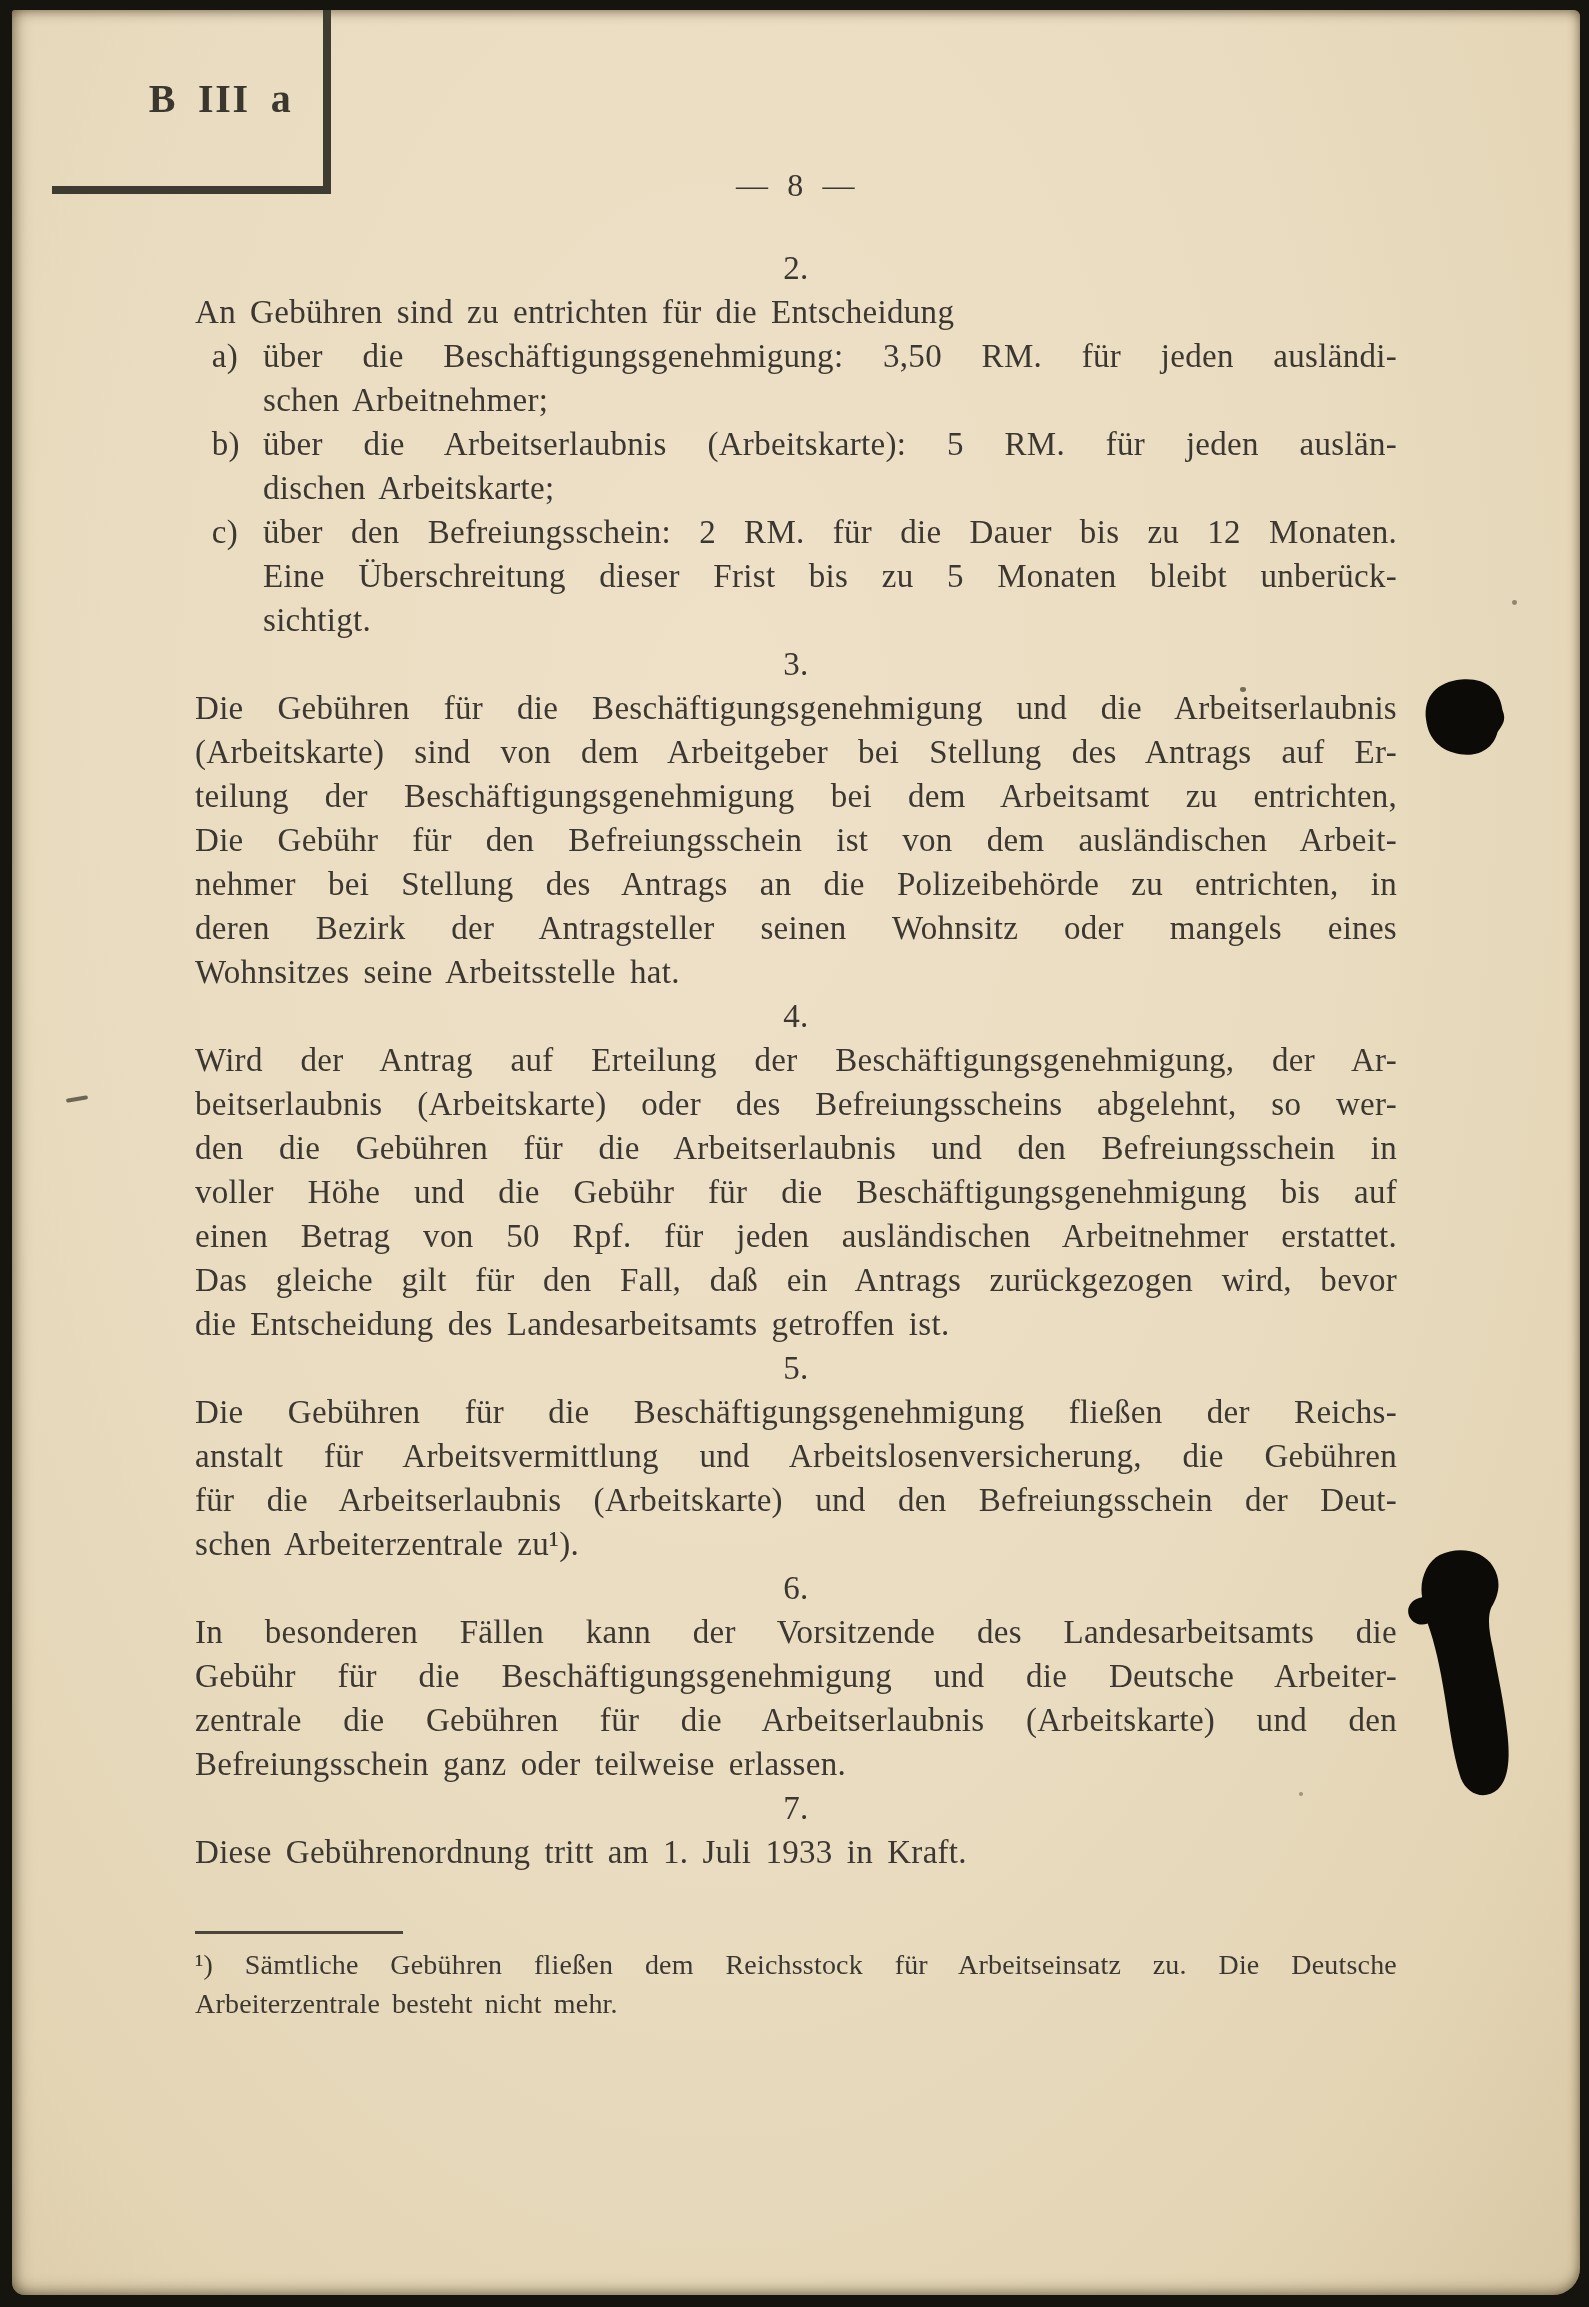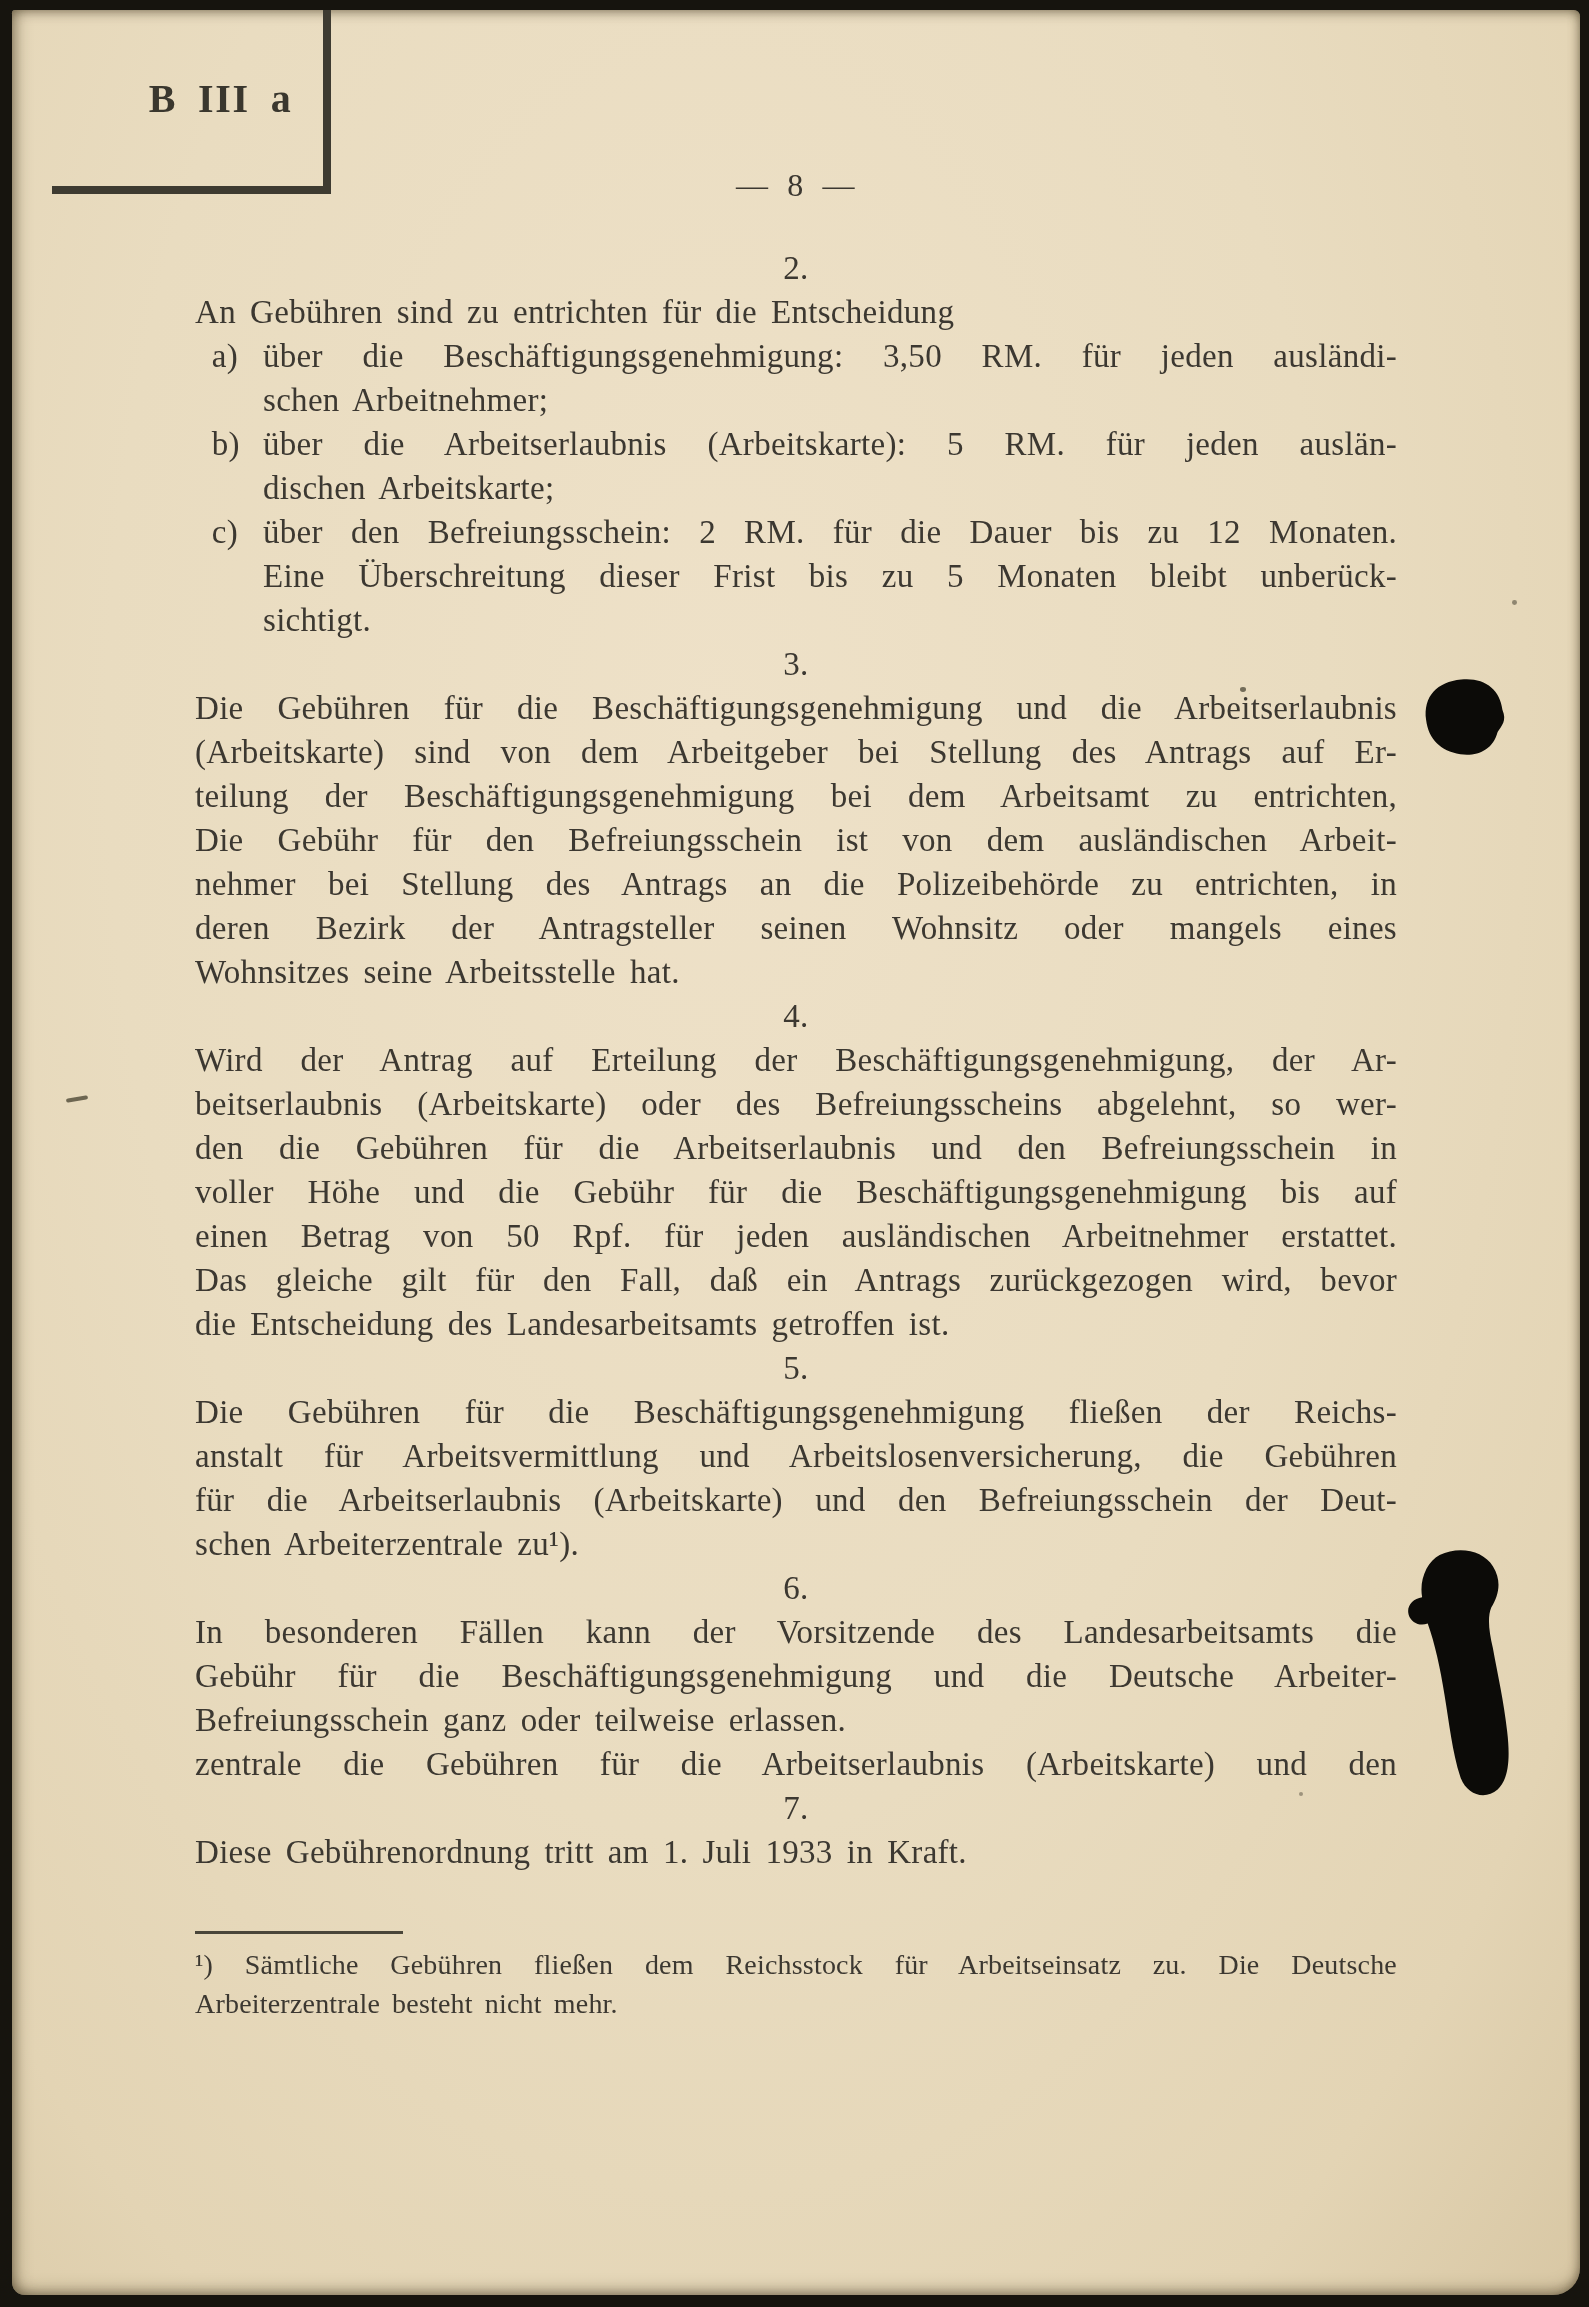--- a/index.html
+++ b/index.html
@@ -129,22 +129,22 @@
           <div class="line">für die Arbeitserlaubnis (Arbeitskarte) und den Befreiungsschein der Deut-</div>
           <div class="line last">schen Arbeiterzentrale zu¹).</div>
         </div>
   </section>
 
   <section class="sec">
     <div class="sec-num">6.</div>
     <div class="blocks">
           <div class="line">In besonderen Fällen kann der Vorsitzende des Landesarbeitsamts die</div>
           <div class="line">Gebühr für die Beschäftigungsgenehmigung und die Deutsche Arbeiter-</div>
+          <div class="line">zentrale die Gebühren für die Arbeitserlaubnis (Arbeitskarte) und den</div>
           <div class="line last">Befreiungsschein ganz oder teilweise erlassen.</div>
-          <div class="line">zentrale die Gebühren für die Arbeitserlaubnis (Arbeitskarte) und den</div>
         </div>
   </section>
 
   <section class="sec">
     <div class="sec-num">7.</div>
     <div class="blocks">
           <div class="line last">Diese Gebührenordnung tritt am 1. Juli 1933 in Kraft.</div>
         </div>
   </section>
 </div>

